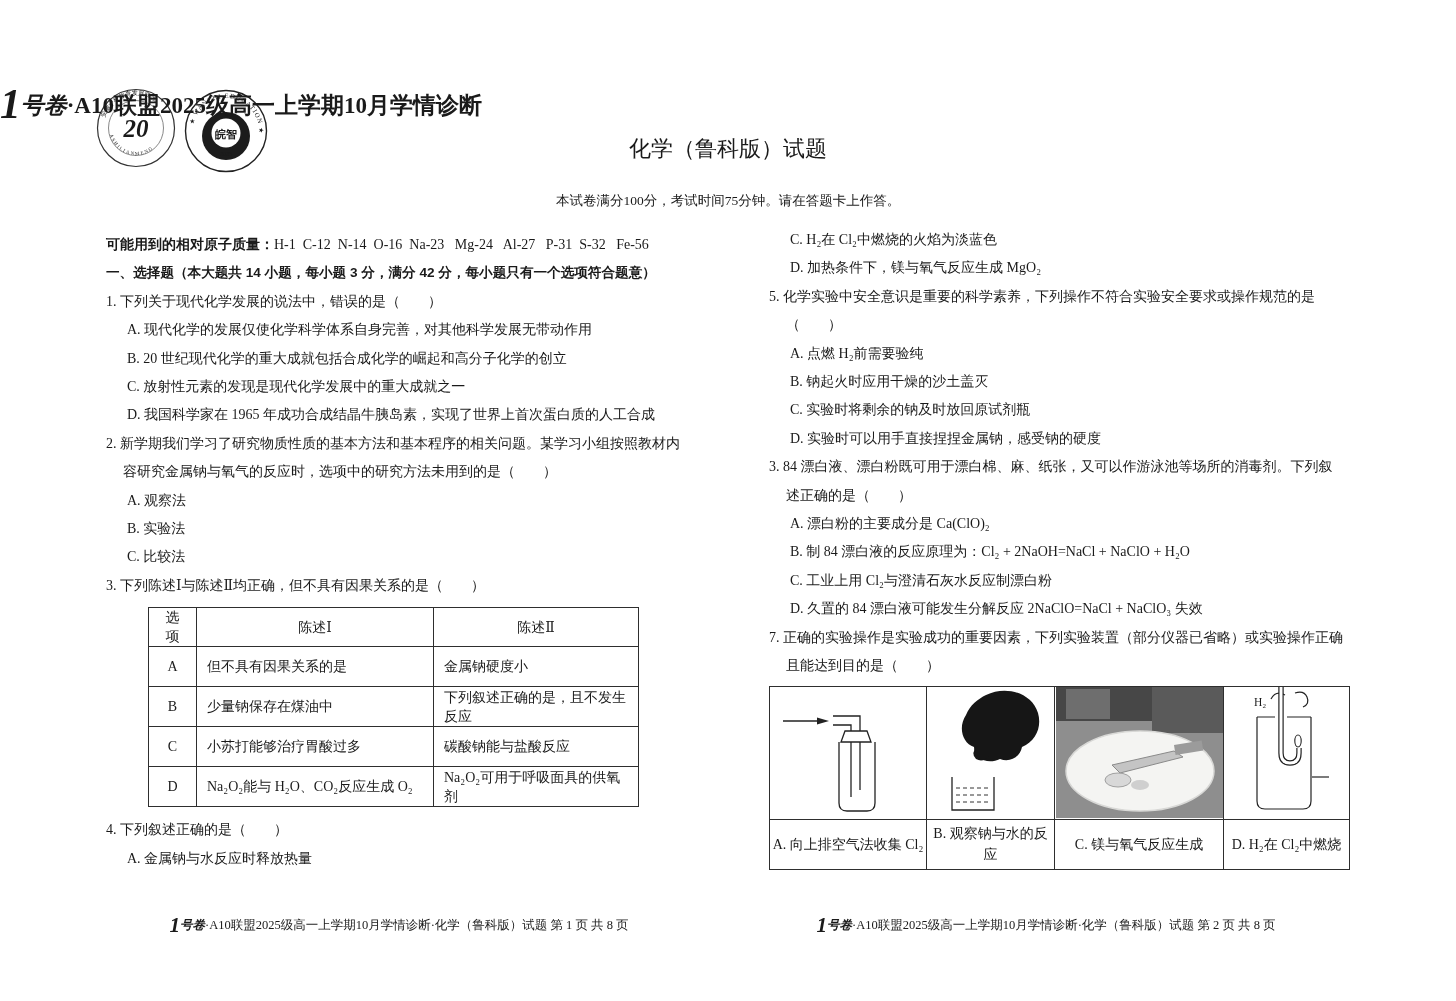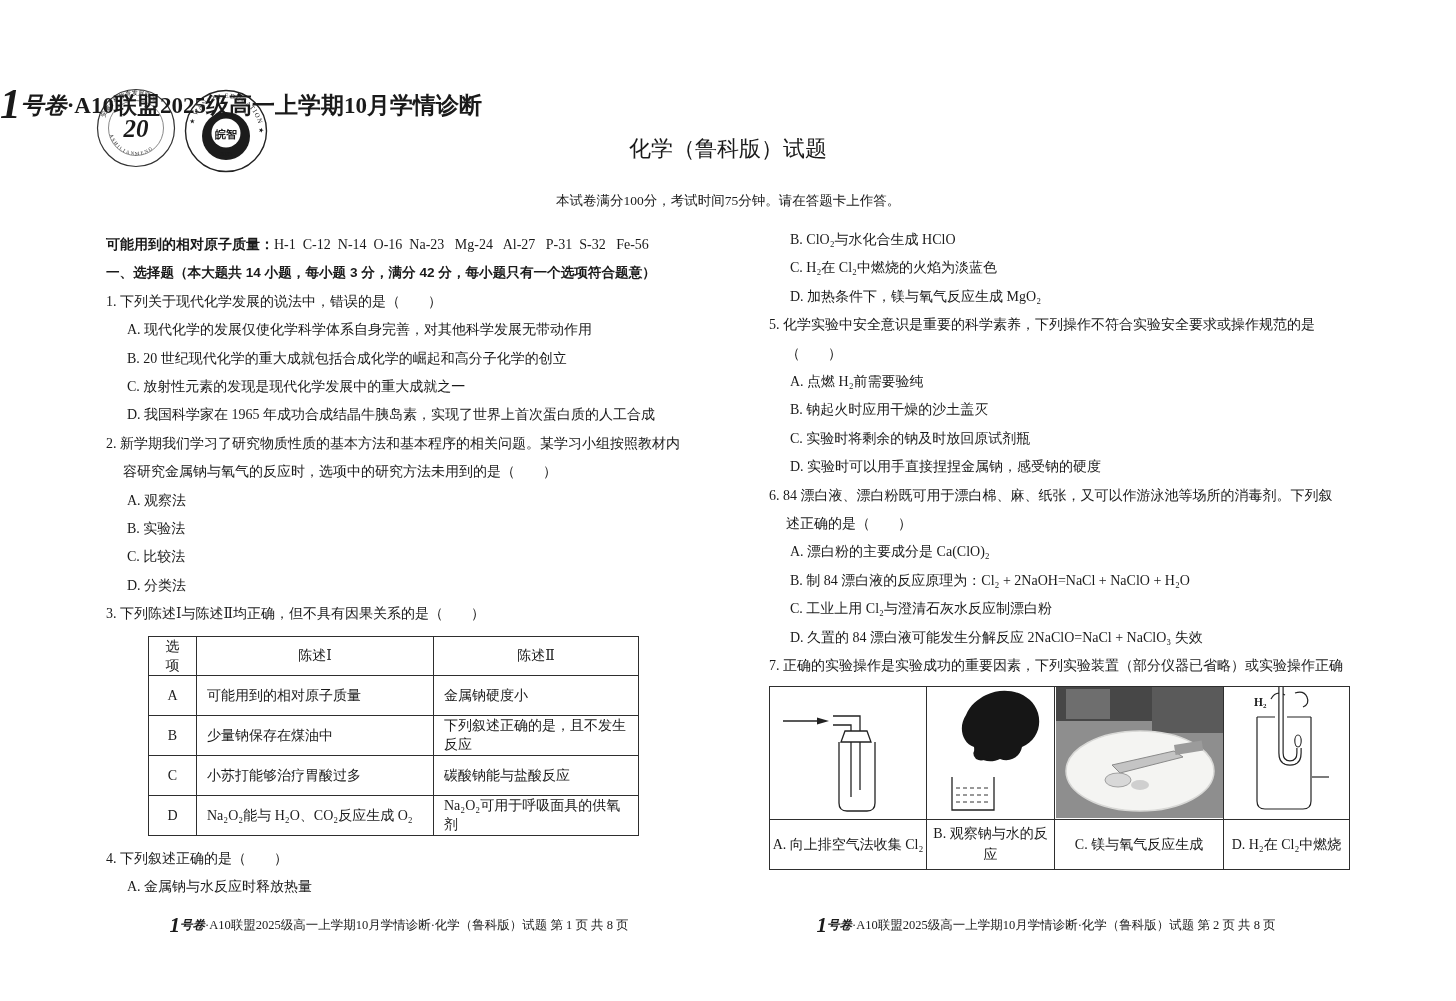--- a/index.html
+++ b/index.html
@@ -32,21 +32,21 @@
                                    padding:0 10px; height:40px; line-height:19px; }
   .stmt-table tr.hrow th { height:36px; }
   .c-opt { width:48px; } .c-s1 { width:237px; } .c-s2 { width:205px; }
   .stmt-table td.tl { text-align:left; }
   
   .app-table { border-collapse:collapse; table-layout:fixed; width:580px; margin-top:5px; }
   .app-table td { border:1px solid #2e2e2e; padding:0; text-align:center; vertical-align:middle; }
   .img-cell { height:133px; position:relative; overflow:hidden; }
   .img-cell svg { display:block; margin:0 auto; }
   .cap-cell { height:50px; font-size:14px; line-height:21px; padding:2px 5px; white-space:normal; }
-  .fig-label { position:absolute; font-size:11.5px; font-family:"Liberation Serif","DejaVu Serif",serif;font-weight:bold; }
+  .fig-label { position:absolute; font-size:11.5px; font-family:"Liberation Serif","DejaVu Serif",serif; }
   .lbl-h2 { left:30px; top:1px; }
   .lbl-cl2 { left:101px; top:95px;margin-top:33px; }
   
   .footer { position:absolute; top:913px; font-size:12.5px; white-space:nowrap; text-align:center; }
   .footer-left  { left:106px; width:586px; }
   .footer-right { left:740px; width:612px; }
   .footer .brand-one { font-size:1.7em; }
   svg text { fill:#1a1a1a; font-family:"Liberation Serif","DejaVu Serif",serif; }
 </style>
 </head>
@@ -96,35 +96,34 @@
       <div class="line opt">C. 放射性元素的发现是现代化学发展中的重大成就之一</div>
       <div class="line opt">D. 我国科学家在 1965 年成功合成结晶牛胰岛素，实现了世界上首次蛋白质的人工合成</div>
     </div>
 
     <div>
       <div class="line">2. 新学期我们学习了研究物质性质的基本方法和基本程序的相关问题。某学习小组按照教材内</div>
       <div class="line indent">容研究金属钠与氧气的反应时，选项中的研究方法未用到的是（　　）</div>
       <div class="line opt">A. 观察法</div>
       <div class="line opt">B. 实验法</div>
       <div class="line opt">C. 比较法</div>
-      <div class="line opt">D. 分类法</div>
     </div>
 
     <div>
       <div class="line">3. 下列陈述Ⅰ与陈述Ⅱ均正确，但不具有因果关系的是（　　）</div>
       <table class="stmt-table">
         <tbody>
           <tr class="hrow">
             <th class="c-opt">选项</th>
             <th class="c-s1">陈述Ⅰ</th>
             <th class="c-s2">陈述Ⅱ</th>
           </tr>
           <tr>
             <td>A</td>
-            <td class="tl">可能用到的相对原子质量</td>
+            <td class="tl">但不具有因果关系的是</td>
             <td class="tl">金属钠硬度小</td>
           </tr>
           <tr>
             <td>B</td>
             <td class="tl">少量钠保存在煤油中</td>
             <td class="tl">下列叙述正确的是，且不发生反应</td>
           </tr>
           <tr>
             <td>C</td>
             <td class="tl">小苏打能够治疗胃酸过多</td>
@@ -139,44 +138,44 @@
       </table>
     </div>
 
     <div>
       <div class="line">4. 下列叙述正确的是（　　）</div>
       <div class="line opt">A. 金属钠与水反应时释放热量</div>
     </div>
   </div>
 
   <div class="col col-right">
-    <div class="line opt">B. ClO₂与水化合生成 HClO</div>
     <div class="line opt">C. H₂在 Cl₂中燃烧的火焰为淡蓝色</div>
     <div class="line opt">D. 加热条件下，镁与氧气反应生成 MgO₂</div>
 
     <div>
       <div class="line">5. 化学实验中安全意识是重要的科学素养，下列操作不符合实验安全要求或操作规范的是</div>
       <div class="line indent">（　　）</div>
       <div class="line opt">A. 点燃 H₂前需要验纯</div>
       <div class="line opt">B. 钠起火时应用干燥的沙土盖灭</div>
       <div class="line opt">C. 实验时将剩余的钠及时放回原试剂瓶</div>
       <div class="line opt">D. 实验时可以用手直接捏捏金属钠，感受钠的硬度</div>
     </div>
 
     <div>
-      <div class="line">6. 84 漂白液、漂白粉既可用于漂白棉、麻、纸张，又可以作游泳池等场所的消毒剂。下列叙</div>
+      <div class="line">3. 84 漂白液、漂白粉既可用于漂白棉、麻、纸张，又可以作游泳池等场所的消毒剂。下列叙</div>
       <div class="line indent">述正确的是（　　）</div>
       <div class="line opt">A. 漂白粉的主要成分是 Ca(ClO)₂</div>
       <div class="line opt">B. 制 84 漂白液的反应原理为：Cl₂ + 2NaOH=NaCl + NaClO + H₂O</div>
       <div class="line opt">C. 工业上用 Cl₂与澄清石灰水反应制漂白粉</div>
       <div class="line opt">D. 久置的 84 漂白液可能发生分解反应 2NaClO=NaCl + NaClO₃ 失效</div>
     </div>
 
     <div>
       <div class="line">7. 正确的实验操作是实验成功的重要因素，下列实验装置（部分仪器已省略）或实验操作正确</div>
+      <div class="line indent">且能达到目的是（　　）</div>
 
       <table class="app-table">
         <colgroup>
             <col style="width:157px">
             <col style="width:128px">
             <col style="width:169px">
             <col style="width:126px">
           </colgroup>
         <tbody>
           <tr>

